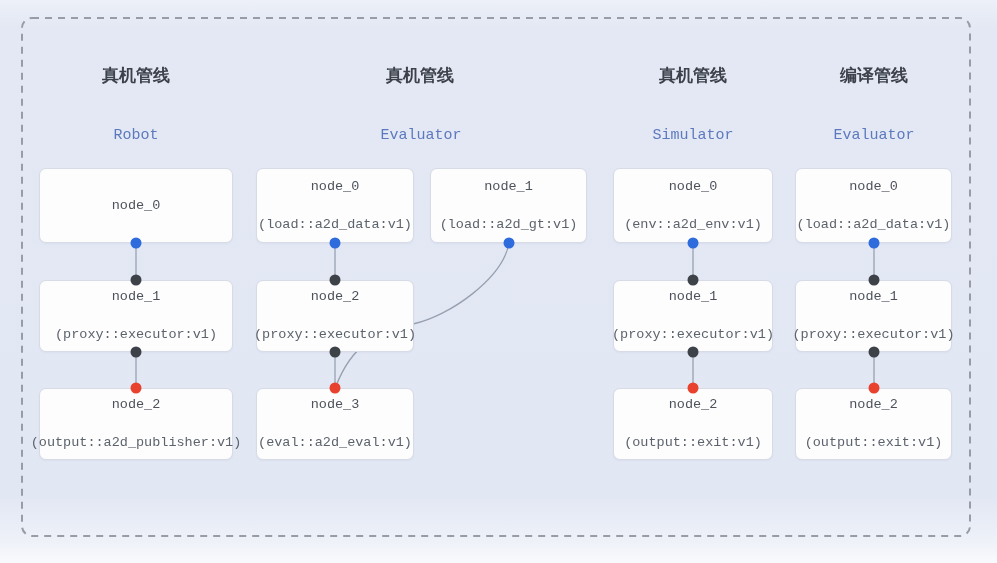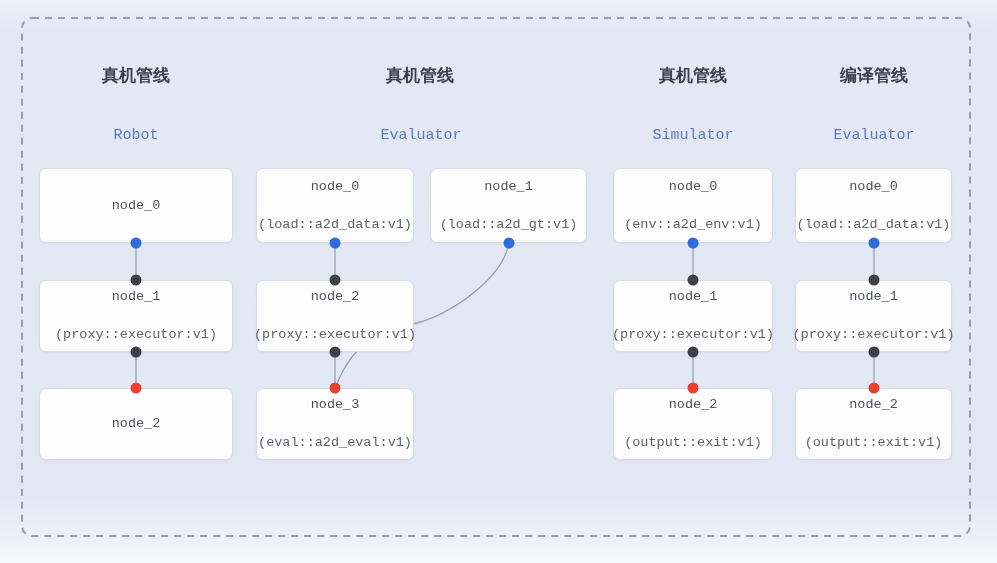--- a/index.html
+++ b/index.html
@@ -81,20 +81,21 @@
 
   <div class="node c-robot r0">
     <span class="t">node_0</span>
   </div>
   <div class="node c-robot r1">
     <span class="t">node_1</span>
     <span class="s">(proxy::executor:v1)</span>
   </div>
   <div class="node c-robot r2">
     <span class="t">node_2</span>
+    <span class="s">(output::a2d_publisher:v1)</span>
   </div>
 
   <div class="node c-eval r0">
     <span class="t">node_0</span>
     <span class="s">(load::a2d_data:v1)</span>
   </div>
   <div class="node c-eval2 r0">
     <span class="t">node_1</span>
     <span class="s">(load::a2d_gt:v1)</span>
   </div>

